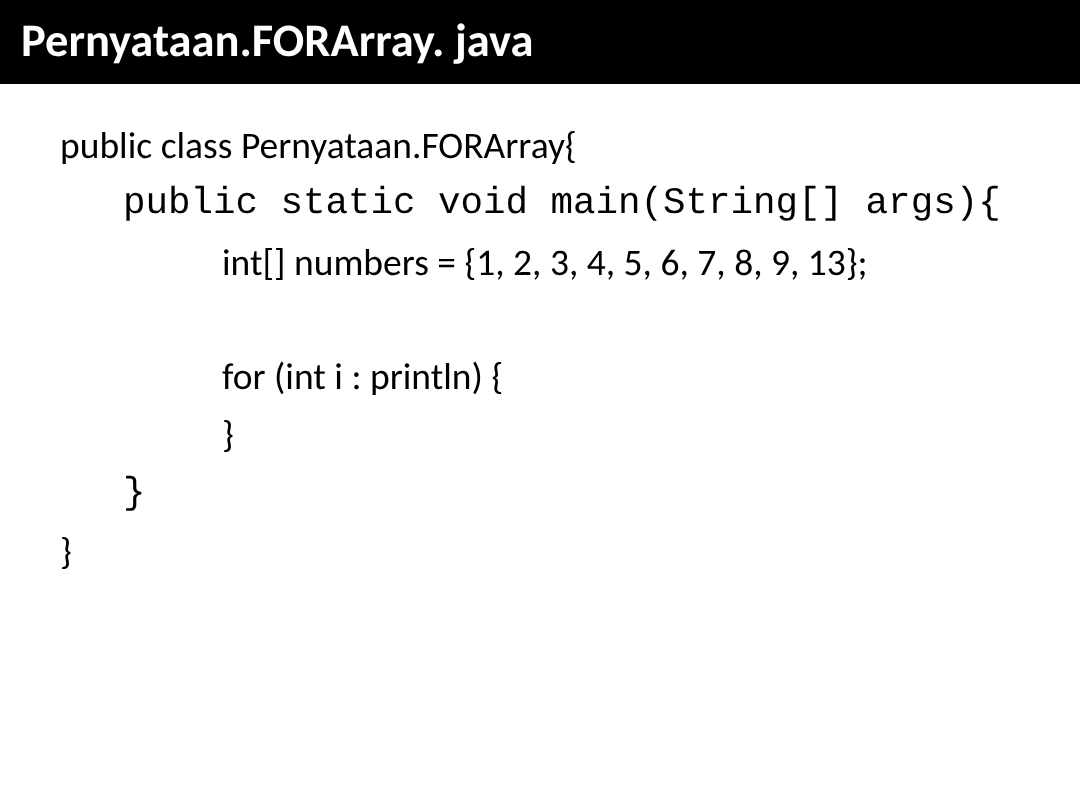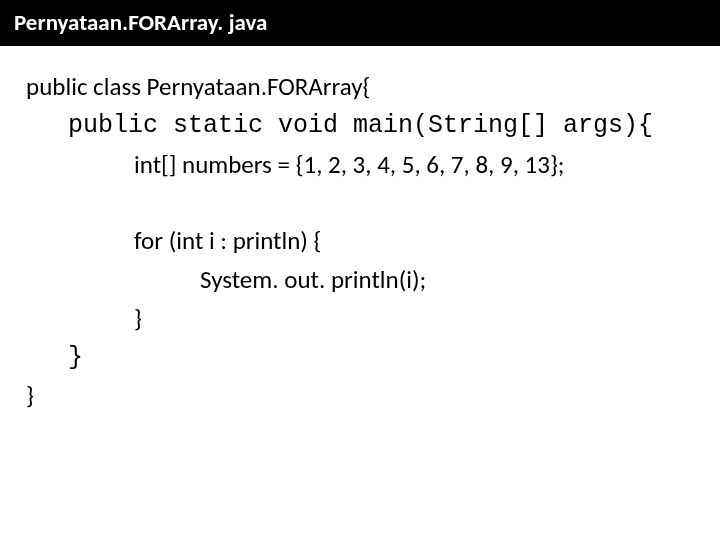--- a/index.html
+++ b/index.html
@@ -2,43 +2,42 @@
 <html><head>
 <meta charset="utf-8">
 <style>
   * { margin: 0; padding: 0; box-sizing: border-box; }
   html, body { width: 720px; height: 540px; background: #fff; font-family: Calibri, "Segoe UI", Arial, sans-serif; }
   .slide { width: 720px; height: 540px; position: relative; }
   .titlebar {
     background: #000;
     color: #fff;
     padding: 8px 14px 10px 14px;
-    font-size: 23px;
+    font-size: 31px;
     font-weight: 700;
   }
   .body {
-    padding: 22px 26px 0 26px;
+    padding: 22px 26px 0 40px;
     font-size: 25px;
     color: #000;
     line-height: 1.55;
   }
   .ind1 { padding-left: 42px; font-family: Liberation Mono, monospace; }
   .ind2 { padding-left: 108px; }
   .ind3 { padding-left: 174px; }
   .spacer { height: 38px; }
 </style>
 </head>
 <body>
 
 <div class="slide">
   <div class="titlebar">Pernyataan.FORArray. java</div>
   <div class="body">
     <div>public class Pernyataan.FORArray{</div>
     <div class="ind1">public static void main(String[] args){</div>
     <div class="ind2">int[] numbers = {1, 2, 3, 4, 5, 6, 7, 8, 9, 13};</div>
     <div class="spacer"></div>
     <div class="ind2">for (int i : println) {</div>
-    <div class="ind3">System. out. println(i);</div>
     <div class="ind2">}</div>
     <div class="ind1">}</div>
     <div>}</div>
   </div>
 </div>
 
 </body></html>

